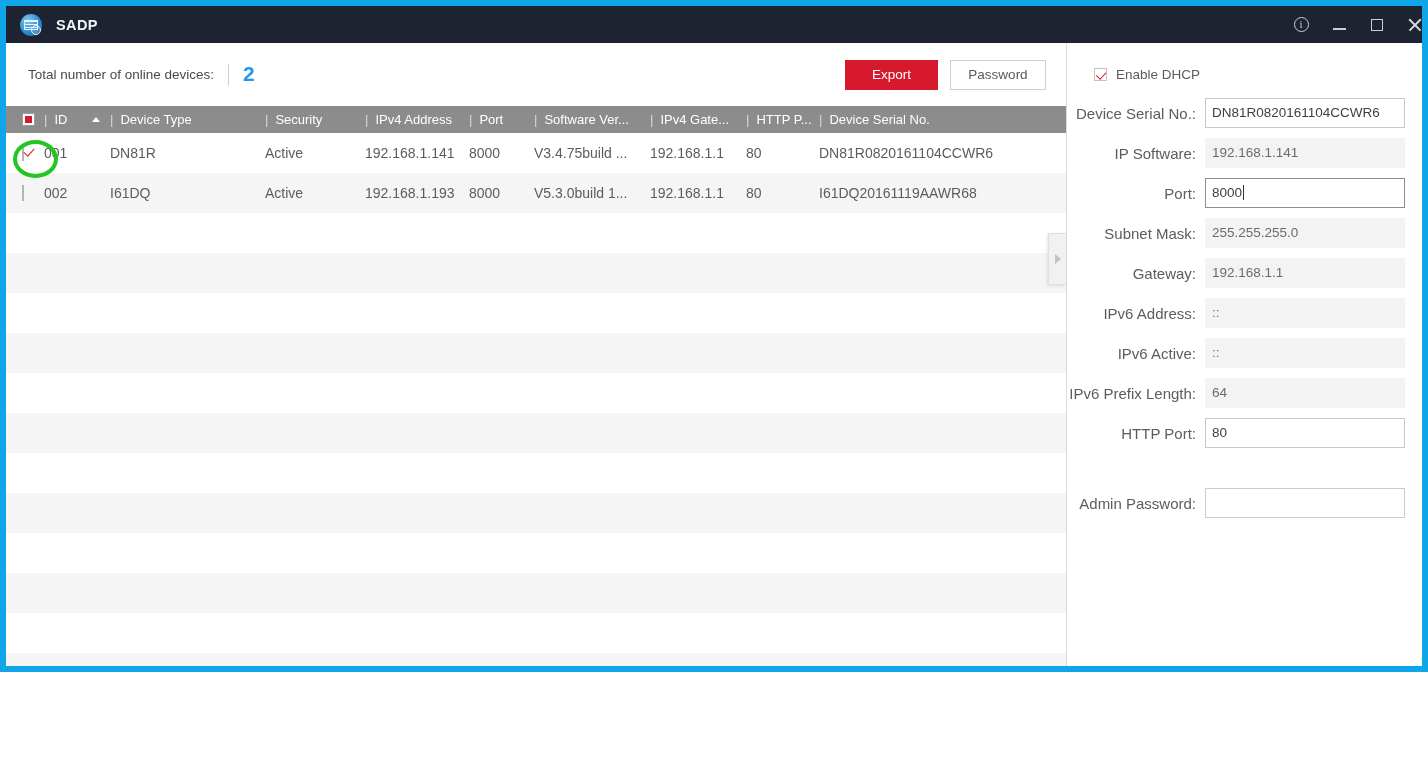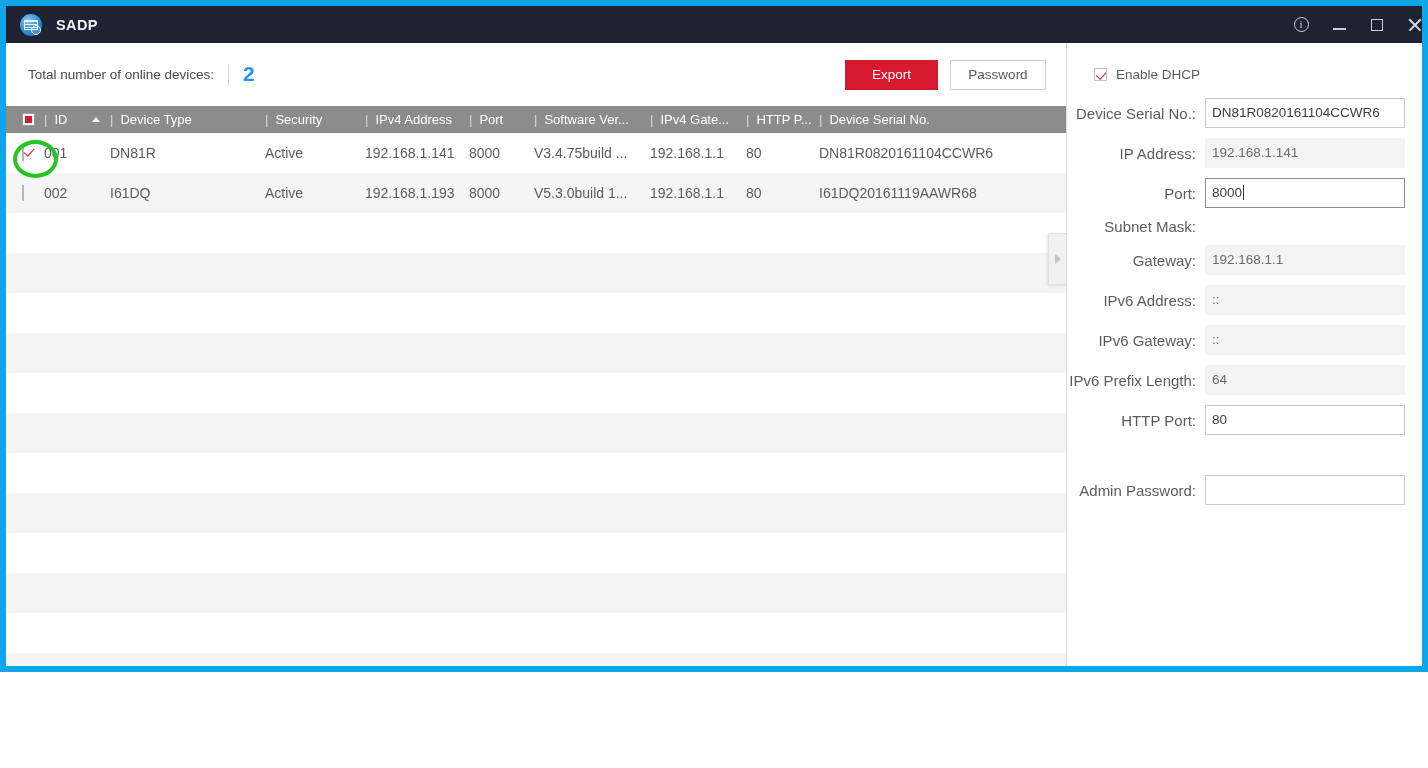--- a/index.html
+++ b/index.html
@@ -418,40 +418,41 @@
       <span class="cb-dhcp checked"></span>
       <span>Enable DHCP</span>
     </div>
 
     <div id="fields" style="margin-top:16px;">
         <div class="frow">
           <span class="flabel">Device Serial No.:</span>
           <span class="fval edit"><span>DN81R0820161104CCWR6</span></span>
         </div>
         <div class="frow">
-          <span class="flabel">IP Address:</span>
+          <span class="flabel">IP Software:</span>
           <span class="fval ro"><span>192.168.1.141</span></span>
         </div>
         <div class="frow">
           <span class="flabel">Port:</span>
           <span class="fval focus"><span>8000</span><span class="caret"></span></span>
         </div>
         <div class="frow">
           <span class="flabel">Subnet Mask:</span>
+          <span class="fval ro"><span>255.255.255.0</span></span>
         </div>
         <div class="frow">
           <span class="flabel">Gateway:</span>
           <span class="fval ro"><span>192.168.1.1</span></span>
         </div>
         <div class="frow">
           <span class="flabel">IPv6 Address:</span>
           <span class="fval ro"><span>::</span></span>
         </div>
         <div class="frow">
-          <span class="flabel">IPv6 Gateway:</span>
+          <span class="flabel">IPv6 Active:</span>
           <span class="fval ro"><span>::</span></span>
         </div>
         <div class="frow">
           <span class="flabel">IPv6 Prefix Length:</span>
           <span class="fval ro"><span>64</span></span>
         </div>
         <div class="frow">
           <span class="flabel">HTTP Port:</span>
           <span class="fval edit"><span>80</span></span>
         </div>

